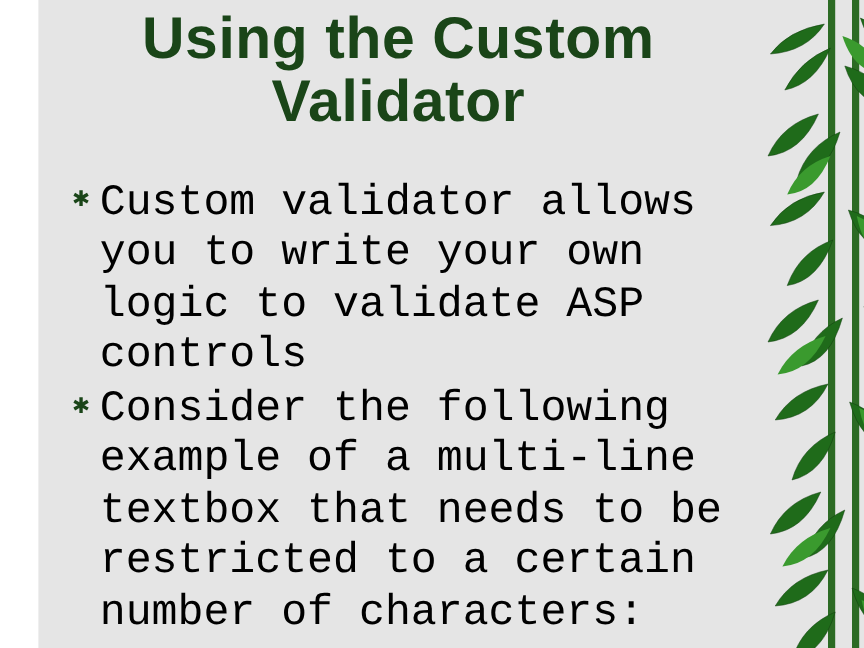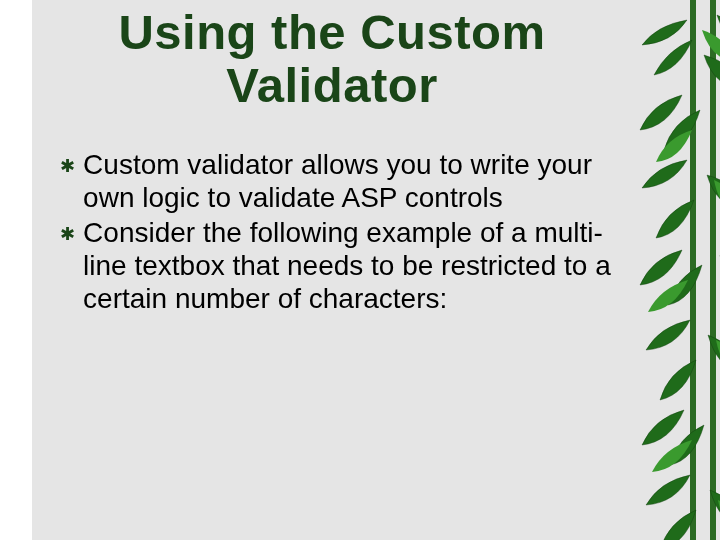--- a/index.html
+++ b/index.html
@@ -46,23 +46,23 @@
   .bullet-icon {
     flex: 0 0 auto;
     color: #1a4518;
     font-size: 18px;
     line-height: 28px;
     margin-right: 8px;
     margin-top: 4px;
   }
   .bullet-text {
     color: #000;
-    font-size: 28px;
+    font-size: 36px;
     line-height: 1.18;
-    font-family: Liberation Sans, sans-serif;
+    font-family: Liberation Mono, monospace;
   }
   
   .bamboo {
     position: absolute;
     right: 0;
     top: 0;
     width: 120px;
     height: 540px;
     overflow: hidden;
     pointer-events: none;

